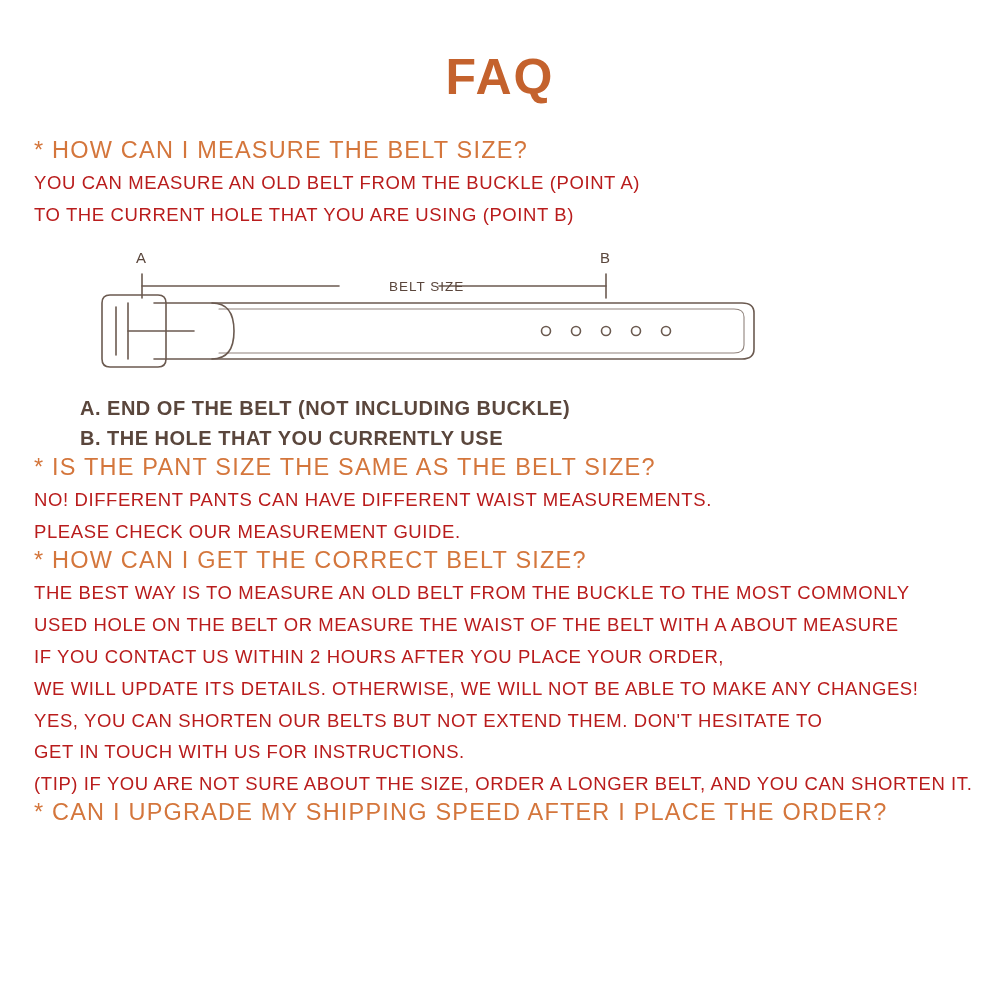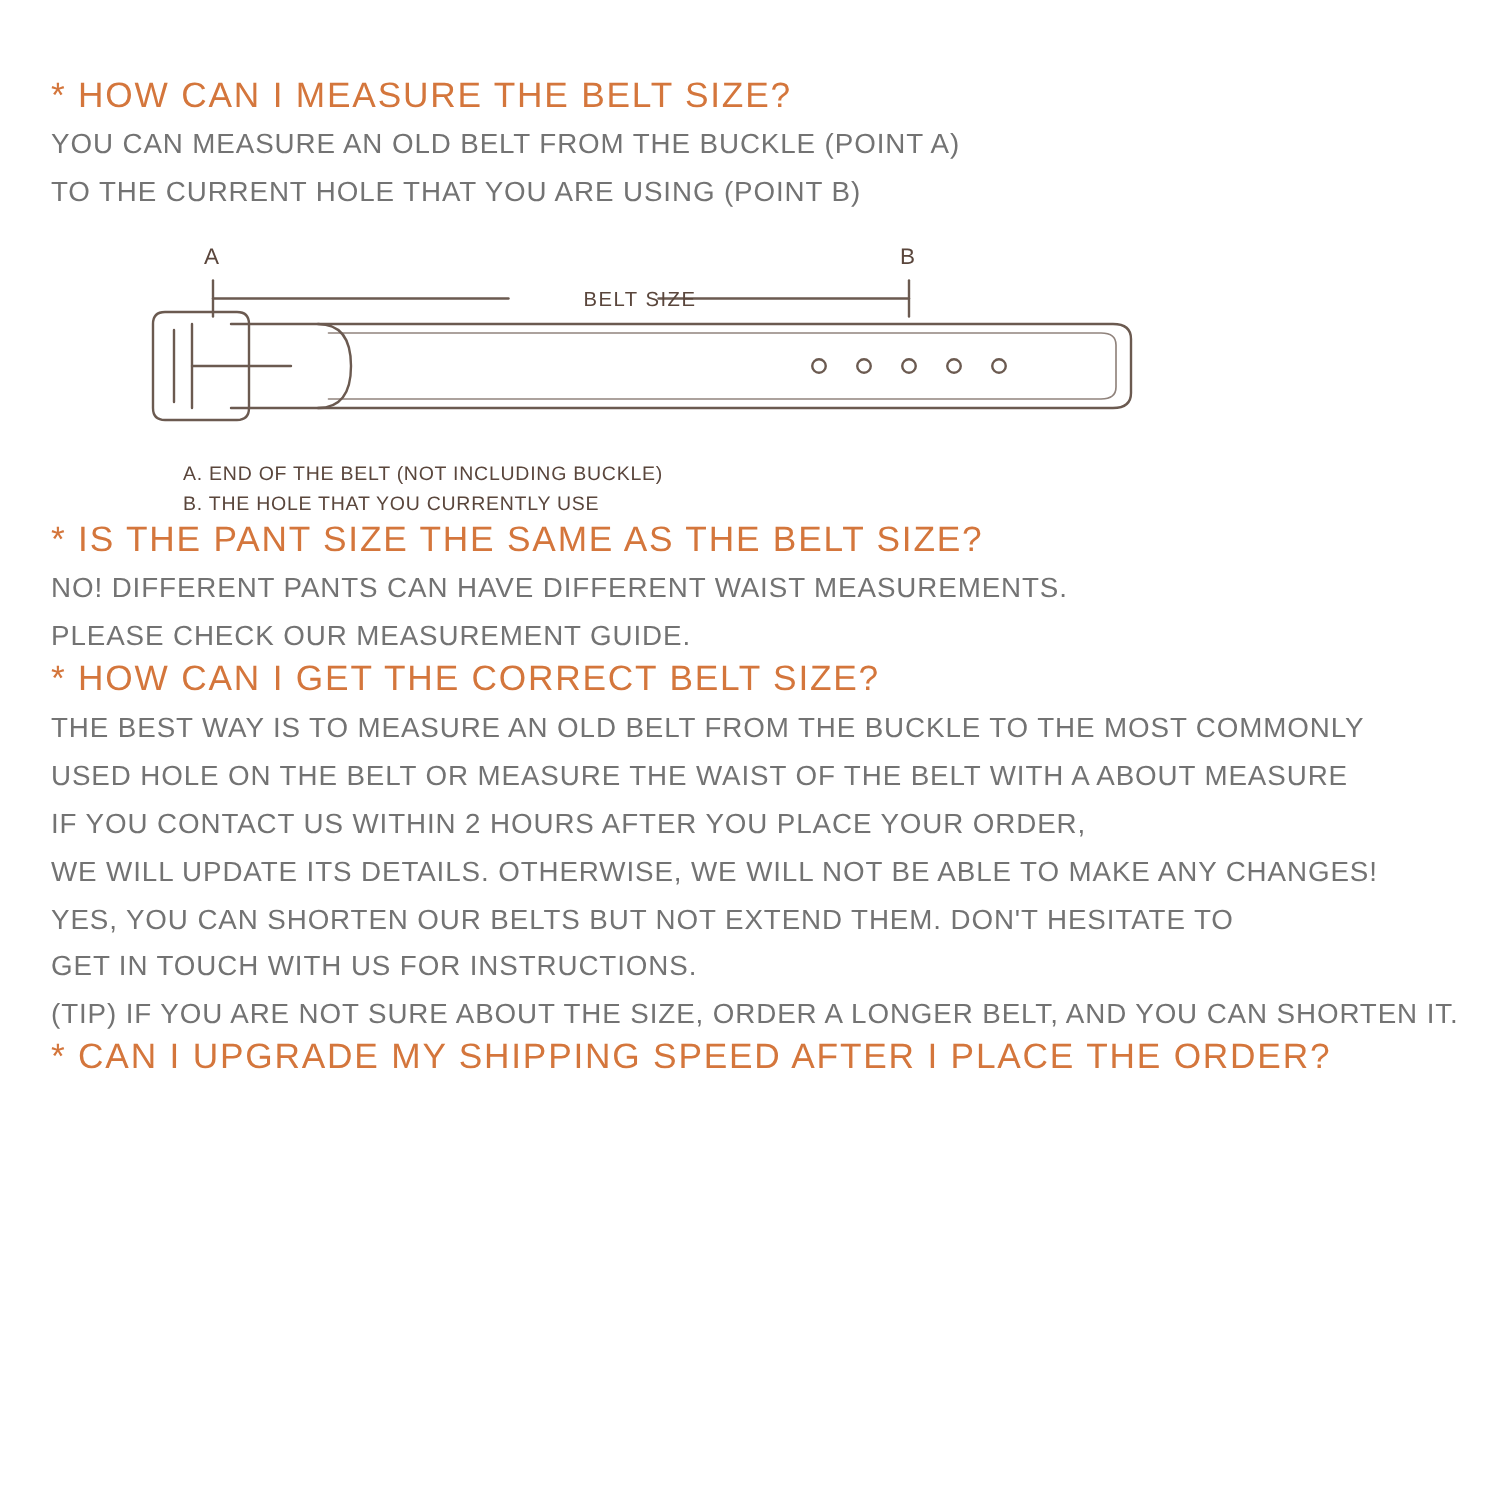--- a/index.html
+++ b/index.html
@@ -32,21 +32,21 @@
   }
   .q {
     color: #d4763c;
     font-size: 23.5px;
     letter-spacing: 1.2px;
     margin: 0;
     line-height: 1.25;
     white-space: nowrap;
   }
   .a {
-    color: #737373;
+    color: #b91c1c;
     font-size: 18.5px;
     letter-spacing: 0.6px;
     line-height: 1.45;
     margin: 0;
     white-space: nowrap;
   }
   .block {
   }
   .block .a {
     margin-top: 5px;
@@ -55,38 +55,40 @@
   .diagram {
     position: relative;
     width: 700px;
     height: 150px;
     margin: 12px 0 0 60px;
   }
   .diagram svg {
     display: block;
   }
   .diag-caption {
-    margin: 2px 0 0 88px;
+    margin: 2px 0 0 46px;
     color: #5a463c;
-    font-size: 13px;
+    font-size: 20px;
     letter-spacing: 0.5px;
     line-height: 1.5;
     white-space: nowrap;
+    font-weight: bold;
   }
   .tip {
     margin-top: 14px;
   }
 </style>
 </head>
 <body>
 
 <div class="page">
 
+  <h1 class="faq-title">FAQ</h1>
 
-  <div class="block" style="margin-top:49px;">
+  <div class="block" style="margin-top:34px;">
     <p class="q">* HOW CAN I MEASURE THE BELT SIZE?</p>
     <p class="a">YOU CAN MEASURE AN OLD BELT FROM THE BUCKLE (POINT A)</p>
     <p class="a">TO THE CURRENT HOLE THAT YOU ARE USING (POINT B)</p>
   </div>
 
   <div class="diagram">
     <svg width="700" height="150" viewBox="0 0 700 150" xmlns="http://www.w3.org/2000/svg">
       <g fill="none" stroke="#6b5a50" stroke-width="1.6" stroke-linejoin="round" stroke-linecap="round">
 
         <line x1="48" y1="33" x2="48" y2="57"></line>

